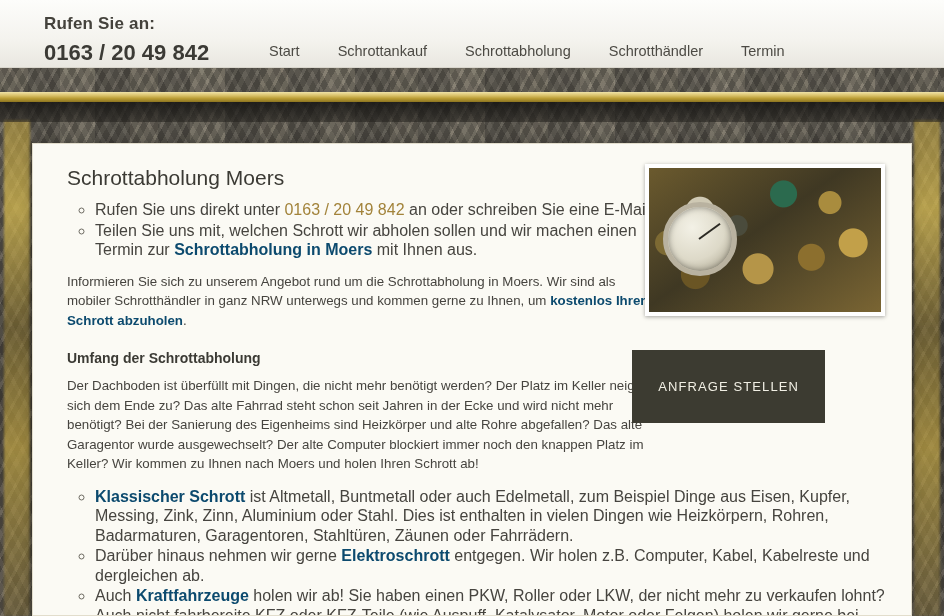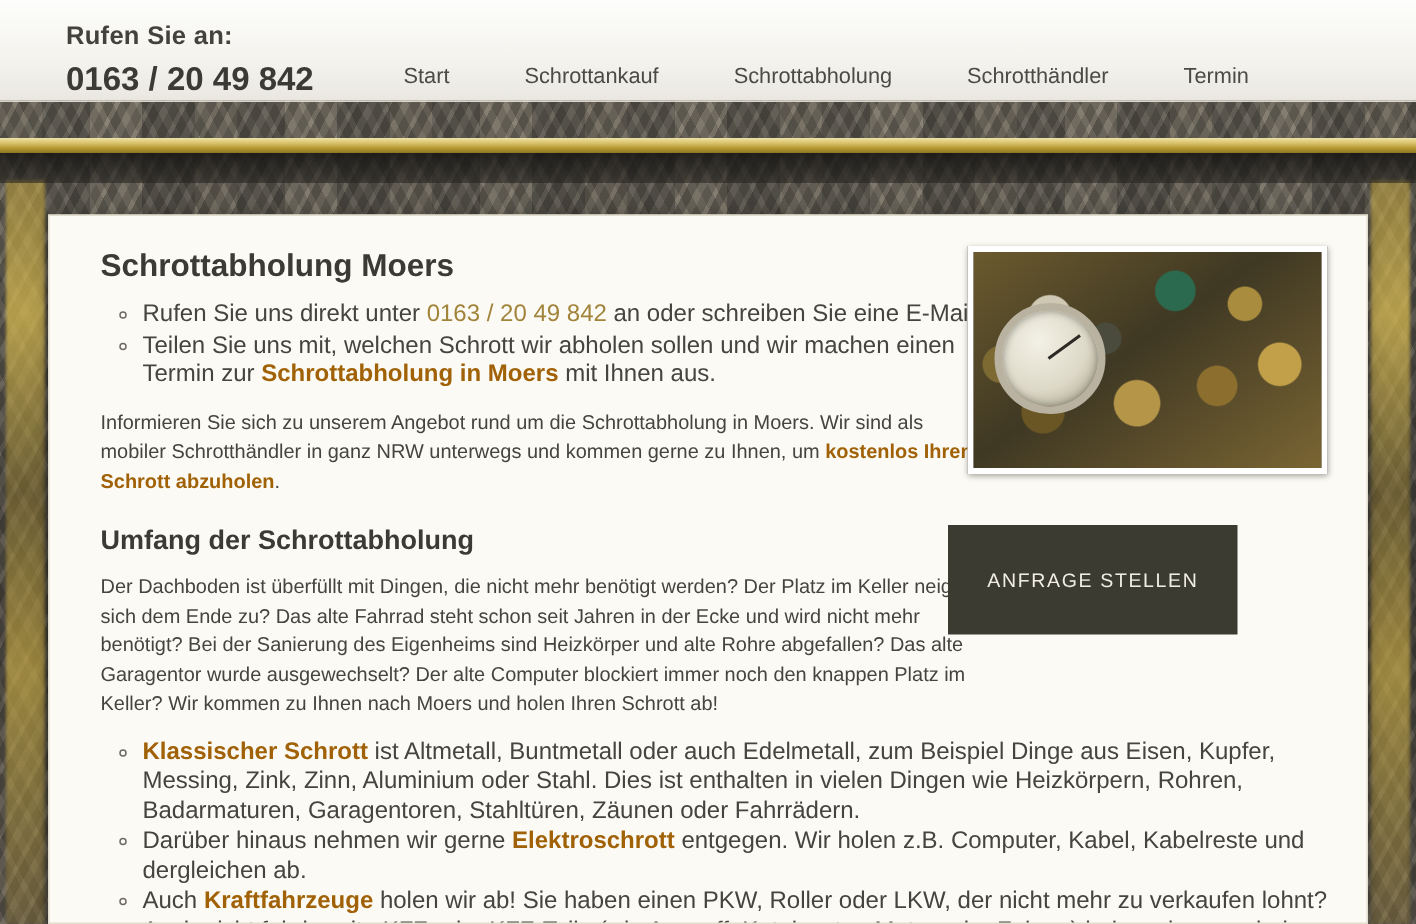--- a/index.html
+++ b/index.html
@@ -81,21 +81,21 @@
     font-size: 22px;
     font-weight: bold;
     line-height: 30px;
     color: #3b3a35;
     margin-top: 2px;
   }
   .nav {
     position: absolute;
     left: 250px; top: 40px;
     display: flex;
-    gap: 12px;
+    gap: 0px;
   }
   .nav a {
     display: block;
     font-size: 14.5px;
     color: #4c4a44;
     text-decoration: none;
     padding: 0 19px;
     line-height: 22px;
     white-space: nowrap;
   }
@@ -131,24 +131,24 @@
   .card-inner {
     padding: 14px 34px 0 34px;
     position: relative;
     height: 100%;
   }
 
   h1.title {
     font-size: 21px;
     color: #3b3a34;
     margin: 8px 0 10px 0;
-    font-weight: bold;
+    font-weight: normal;
   }
   h2.subtitle {
-    font-size: 18px;
+    font-size: 14px;
     color: #3b3a34;
     margin: 20px 0 10px 0;
     font-weight: bold;
   }
   p.body, li.body {
     font-size: 13.3px;
     line-height: 19.5px;
     color: #46443f;
     margin: 0 0 13px 0;
   }
@@ -161,21 +161,21 @@
     font-size: 16px;
     line-height: 19.5px;
     color: #46443f;
     margin-bottom: 1px;
   }
   ul.bullets li::marker { color: #6d6a62; }
   .link {
     color: #a2833a;
     text-decoration: none;
   }
-  strong { font-weight: bold; color: #a16207; }
+  strong { font-weight: bold; color: #0c4a6e; }
 
   .narrow { width: 590px; }
   .wide { width: 822px; }
 
   
   .photo {
     position: absolute;
     right: 26px; top: 20px;
     width: 240px; height: 152px;
     border: 4px solid #ffffff;

